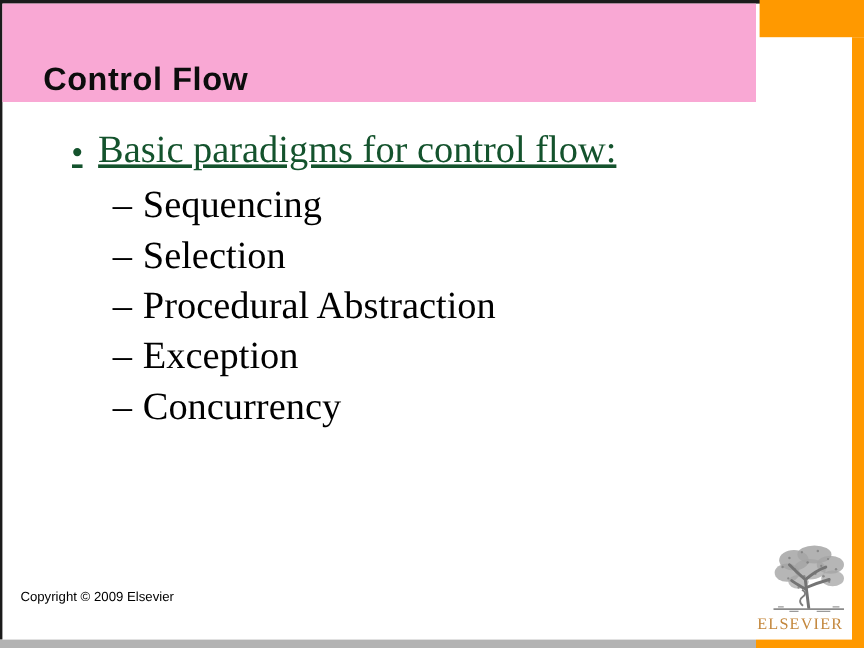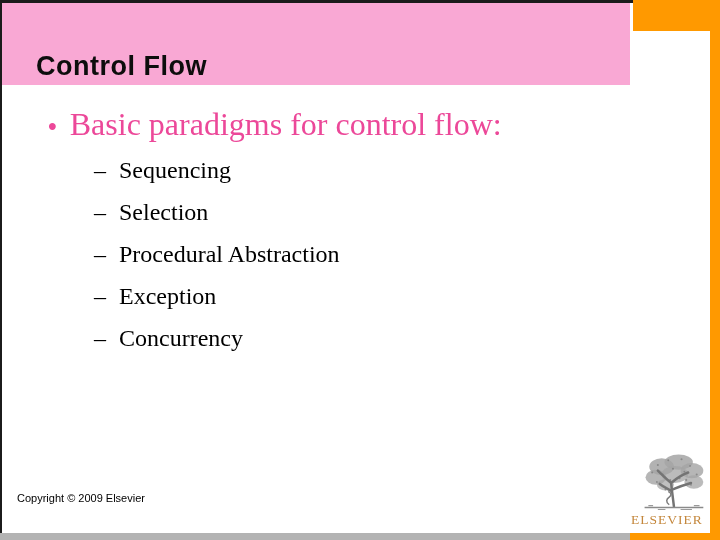--- a/index.html
+++ b/index.html
@@ -12,25 +12,25 @@
   .title-bar{position:absolute;left:2px;top:3px;width:628px;height:82px;background:#f9a8d4;}
   .title-bar h1{position:absolute;left:34px;top:48px;margin:0;
                 font-family:"Liberation Sans",sans-serif;font-size:27px;line-height:31px;
                 font-weight:bold;color:#0d0d0d;letter-spacing:0.5px;}
   
   .accent-top-right{position:absolute;left:633px;top:0;width:87px;height:31px;background:#ff9900;}
   .accent-right{position:absolute;left:710px;top:31px;width:10px;height:509px;background:#ff9900;}
   .footer-gray{position:absolute;left:0;top:533px;width:630px;height:7px;background:#b3b3b3;}
   .footer-orange{position:absolute;left:630px;top:533px;width:90px;height:7px;background:#ff9900;}
   
-  .l1{position:absolute;left:48px;top:106px;font-family:"Liberation Serif",serif;
-      font-size:32px;line-height:36px;color:#ec4899;white-space:nowrap;}
+  .l1{position:absolute;left:60px;top:106px;font-family:"Liberation Serif",serif;
+      font-size:32px;line-height:36px;color:#14532d;white-space:nowrap;text-decoration:underline;}
   .l1-marker{font-family:"Liberation Sans",sans-serif;font-size:25px;margin-right:13px;}
   .l2{position:absolute;left:94px;top:149px;margin:0;padding:0;list-style:none;
-      font-family:"Liberation Serif",serif;font-size:24px;color:#000;}
+      font-family:"Liberation Serif",serif;font-size:32px;color:#000;}
   .l2 li{line-height:42px;white-space:nowrap;}
   .dash{display:inline-block;width:25px;}
   
   .copyright{position:absolute;left:17px;top:492px;font-size:11px;line-height:13px;color:#000;
              font-family:"Liberation Sans",sans-serif;}
   .logo{position:absolute;left:631px;top:451px;width:84px;}
   .logo svg{display:block;margin:0 auto;}
   .wordmark{font-family:"Liberation Serif",serif;font-size:13.5px;letter-spacing:1px;
             color:#c4873c;margin-top:0;line-height:14px;}
 </style>

